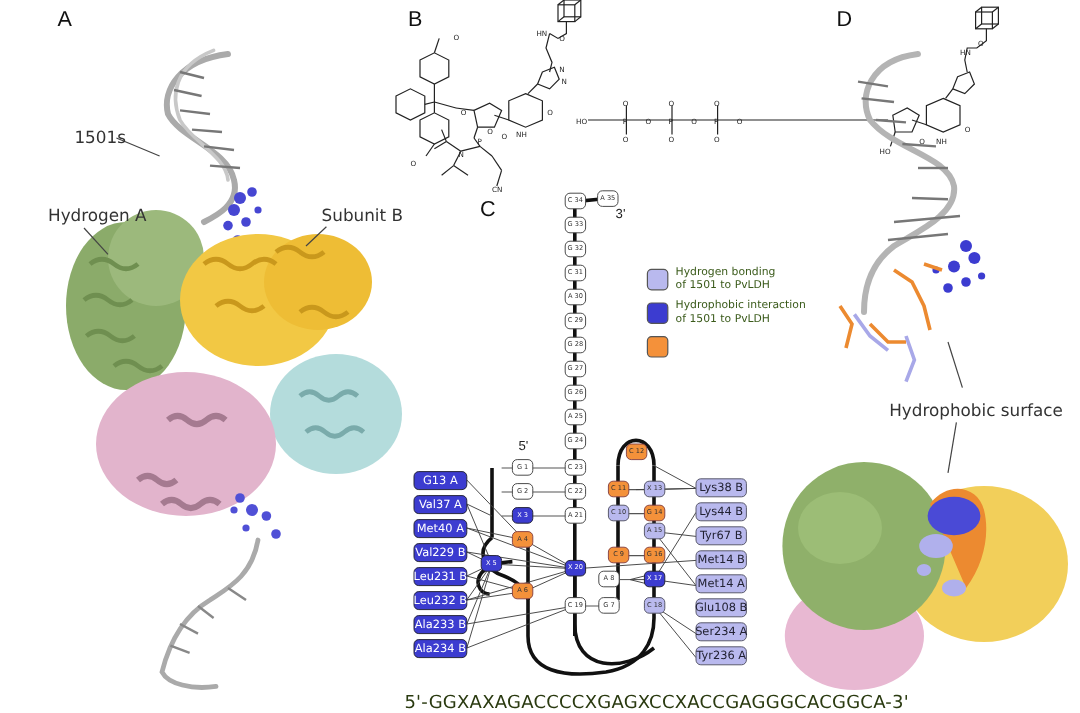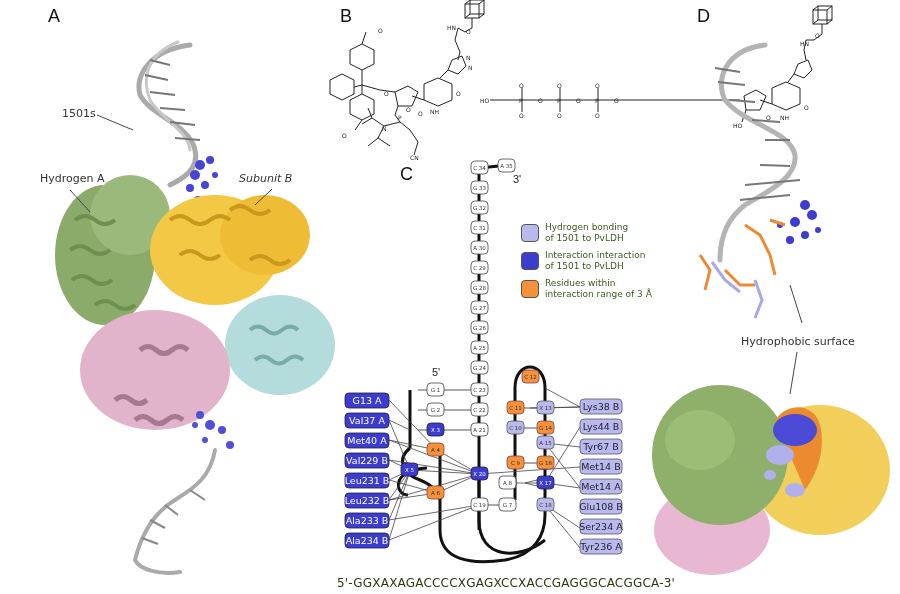--- a/index.html
+++ b/index.html
@@ -1,28 +1,28 @@
 <!DOCTYPE html>
 <html><head>
 <meta charset="utf-8">
 <style>
   html,body{margin:0;padding:0;background:#fff;}
   body{width:900px;height:594px;position:relative;overflow:hidden;font-family:"Liberation Sans",sans-serif;color:#222;}
   .panel-letter{position:absolute;font-size:18px;font-family:"Liberation Sans",sans-serif;color:#111;}
   .abs{position:absolute;}
-  .label-small{position:absolute;font-size:11px;color:#333;font-family:"DejaVu Sans",sans-serif;}
+  .label-small{position:absolute;font-size:14px;color:#333;font-family:"DejaVu Sans",sans-serif;}
   svg{position:absolute;left:0;top:0;}
   .node-text{font-family:"DejaVu Sans",sans-serif;font-size:5.5px;fill:#333;text-anchor:middle;dominant-baseline:central;}
   .node-text-w{fill:#fff;}
   .res-text{font-family:"DejaVu Sans",sans-serif;font-size:9.5px;text-anchor:middle;dominant-baseline:central;}
-  .legend{position:absolute;left:521px;top:222px;width:140px;}
+  .legend{position:absolute;left:539px;top:222px;width:140px;}
   .legend-item{display:flex;align-items:flex-start;margin-bottom:6px;}
   .swatch{width:16px;height:16px;border-radius:4px;border:1px solid #555;margin-right:6px;flex:none;margin-top:2px;}
   .legend-text{font-size:9px;line-height:11px;color:#3a5a1a;font-family:"DejaVu Sans",sans-serif;}
-  .seq{position:absolute;left:337px;top:576px;font-size:12px;color:#2a3a10;font-family:"DejaVu Sans",sans-serif;letter-spacing:0.2px;}
+  .seq{position:absolute;left:337px;top:576px;font-size:15px;color:#2a3a10;font-family:"DejaVu Sans",sans-serif;letter-spacing:0.2px;}
 </style>
 </head>
 <body>
 
 <div class="panel-letter" style="left:48px;top:6px;">A</div>
 <div class="panel-letter" style="left:340px;top:6px;">B</div>
 <div class="panel-letter" style="left:400px;top:164px;">C</div>
 <div class="panel-letter" style="left:697px;top:6px;">D</div>
 
 <svg width="900" height="594">
@@ -107,21 +107,21 @@
     <line x1="150" y1="520" x2="165" y2="528"></line>
       <line x1="142" y1="538" x2="158" y2="544"></line>
   </g>
 
   <line x1="97" y1="115" x2="133" y2="130" stroke="#444" stroke-width="1"></line>
   <line x1="70" y1="190" x2="90" y2="212" stroke="#444" stroke-width="1"></line>
   <line x1="272" y1="189" x2="255" y2="205" stroke="#444" stroke-width="1"></line>
 </svg>
 <div class="label-small" style="left:62px;top:107px;">1501s</div>
 <div class="label-small" style="left:40px;top:172px;">Hydrogen A</div>
-<div class="label-small" style="left:239px;top:172px;font-style:italic;">Subunit B</div>
+<div class="label-small" style="left:268px;top:172px;">Subunit B</div>
 
 <svg width="900" height="594" style="pointer-events:none">
   <g fill="none" stroke="#222" stroke-width="1">
 
     <g>
       <rect x="465" y="4" width="14" height="14"></rect>
         <rect x="470" y="0" width="14" height="14"></rect>
       <line x1="465" y1="4" x2="470" y2="0"></line>
         <line x1="479" y1="4" x2="484" y2="0"></line>
       <line x1="465" y1="18" x2="470" y2="14"></line>
@@ -490,25 +490,24 @@
 <div class="abs" style="left:513px;top:173px;font-size:11px;color:#222;">3'</div>
 <div class="abs" style="left:432px;top:366px;font-size:11px;color:#222;">5'</div>
 
 <div class="legend">
   <div class="legend-item">
     <div class="swatch" style="background:#b9b9ee"></div>
     <div class="legend-text"><span>Hydrogen bonding</span><br><span>of 1501 to PvLDH</span></div>
   </div>
   <div class="legend-item">
     <div class="swatch" style="background:#3c3cd0"></div>
-    <div class="legend-text"><span>Interaction interaction</span><br><span>of 1501 to PvLDH</span></div>
+    <div class="legend-text"><span>Hydrophobic interaction</span><br><span>of 1501 to PvLDH</span></div>
   </div>
   <div class="legend-item">
     <div class="swatch" style="background:#f4913a"></div>
-    <div class="legend-text"><span>Residues within</span><br><span>interaction range of 3 Å</span></div>
   </div>
 </div>
 
 <div class="seq">5'-GGXAXAGACCCCXGAGXCCXACCGAGGGCACGGCA-3'</div>
 
 <svg width="900" height="594">
   <g fill="none" stroke="#b4b4b4" stroke-width="5" stroke-linecap="round">
     <path d="M765,45 C725,50 715,80 725,100 C745,125 790,130 795,155 C798,180 760,195 745,205 C725,220 720,240 720,260"></path>
   </g>
   <g stroke="#777" stroke-width="2">

